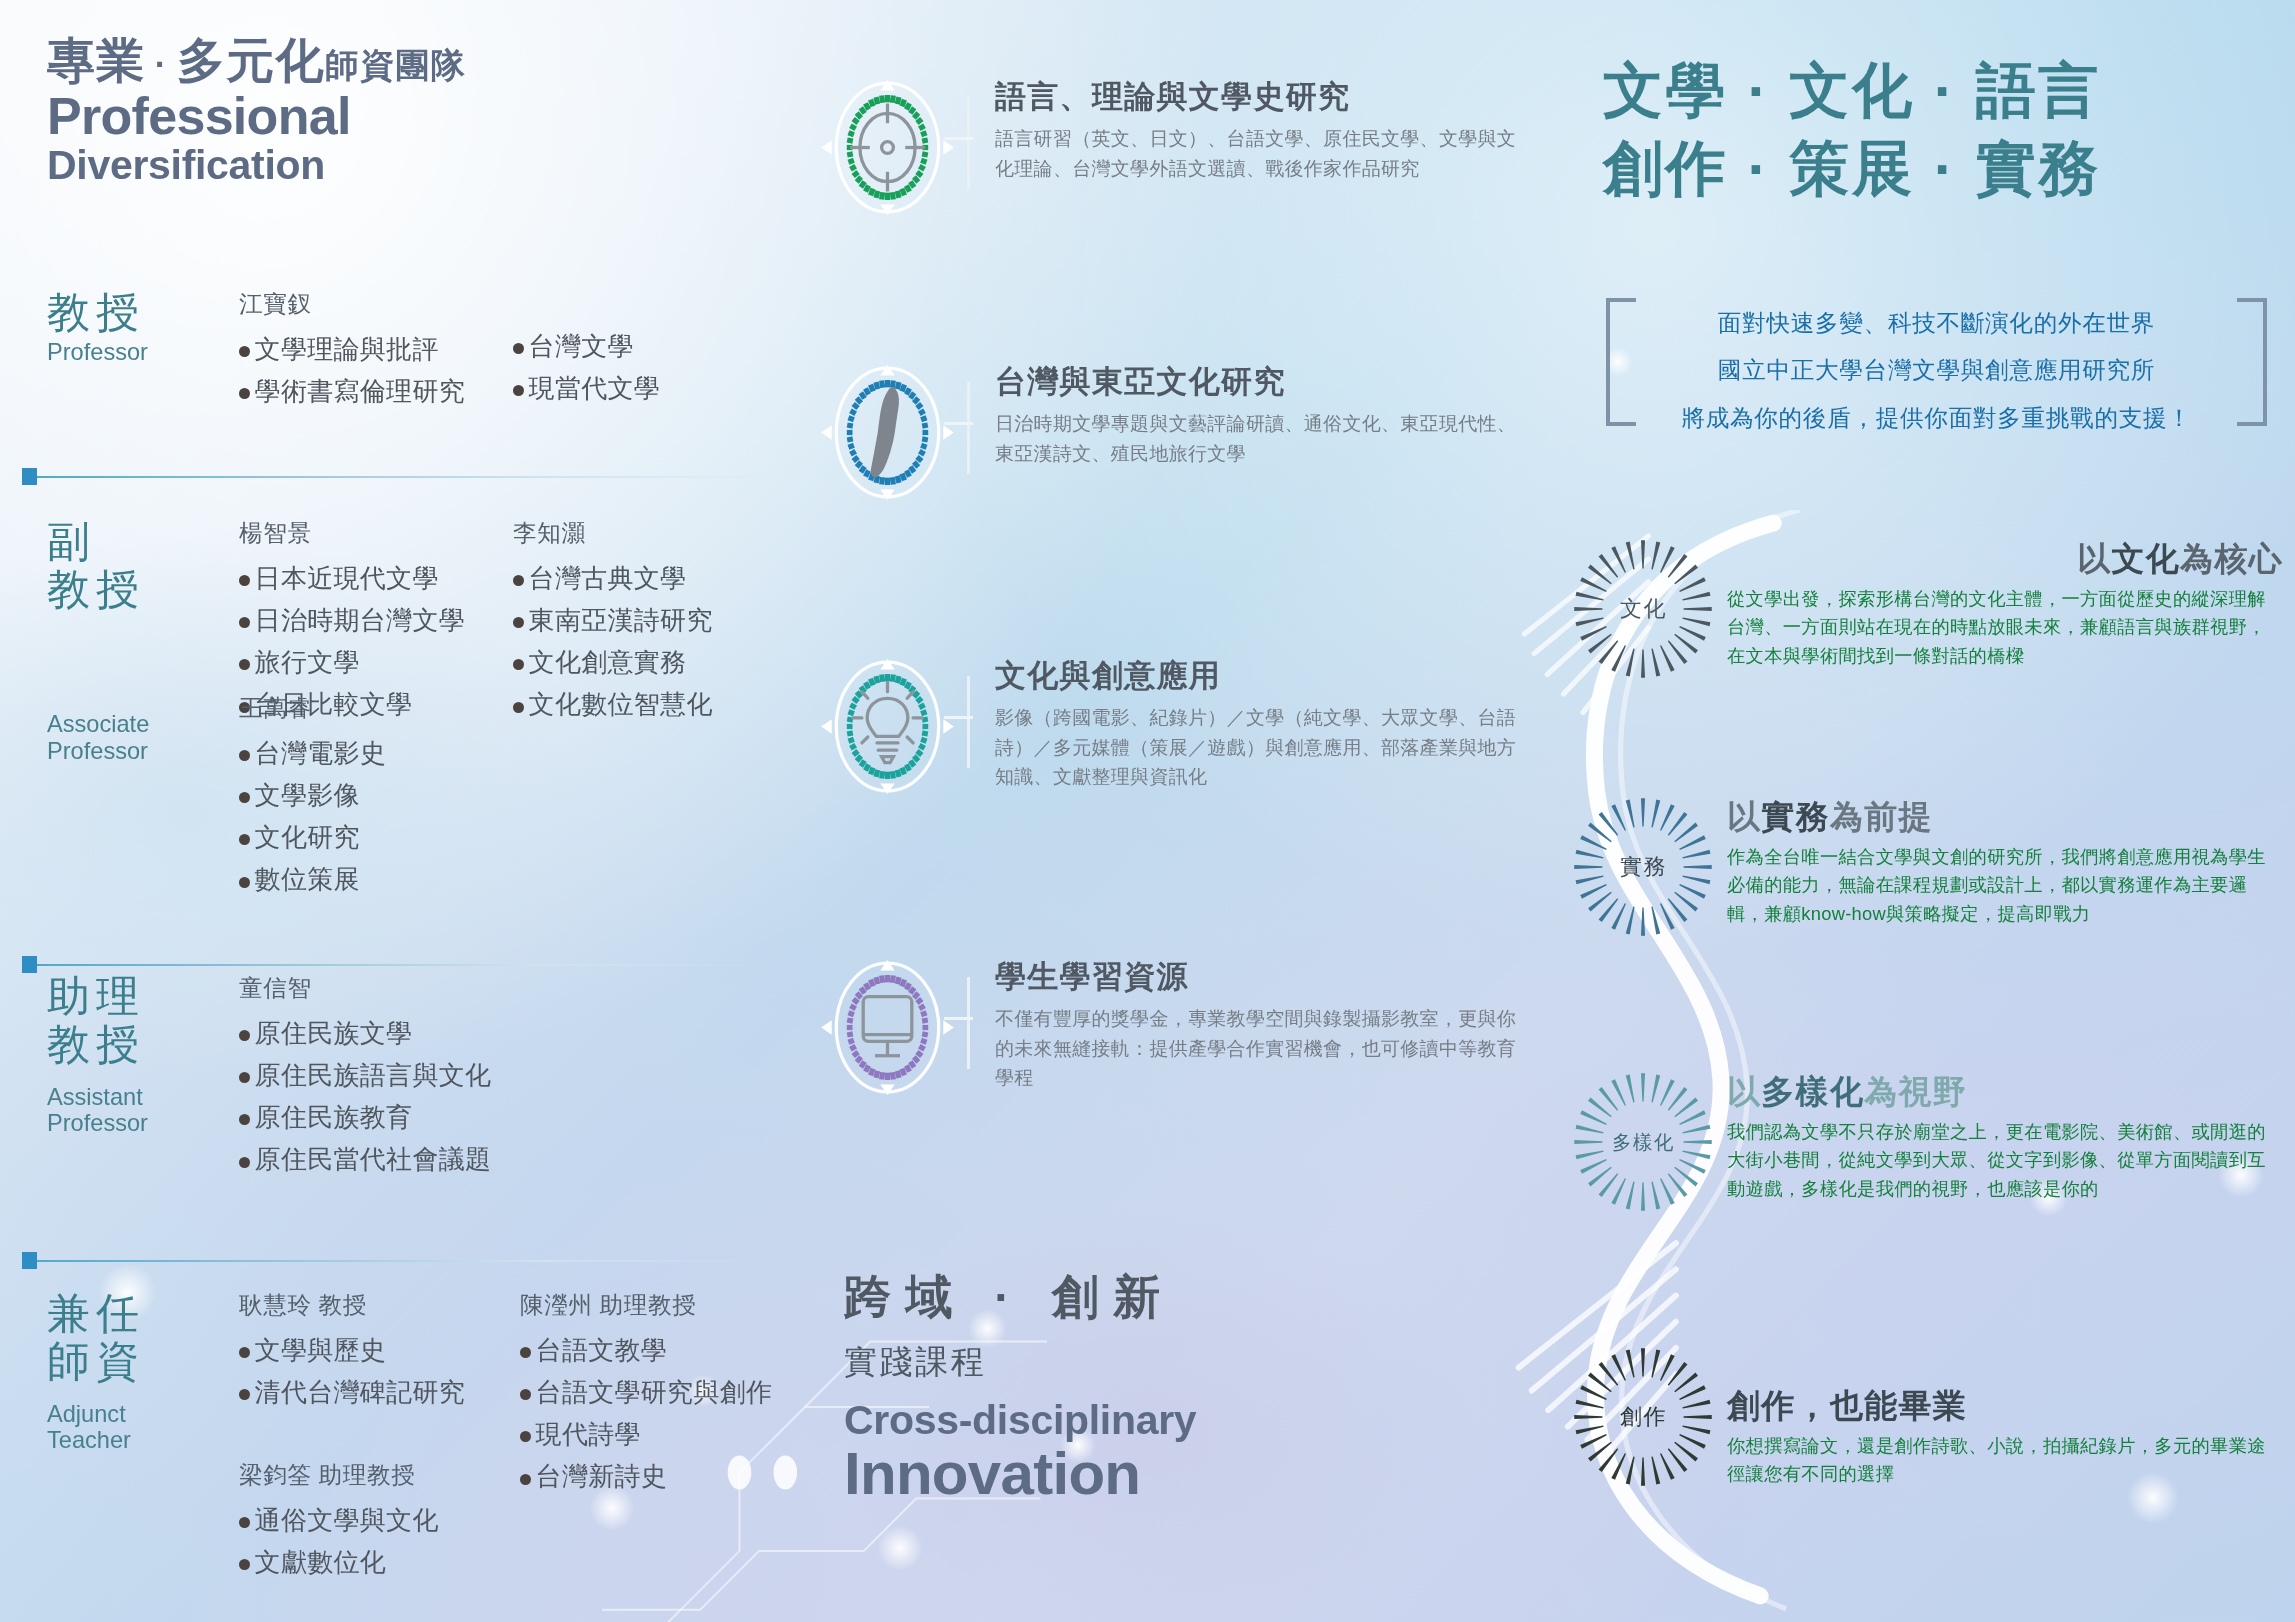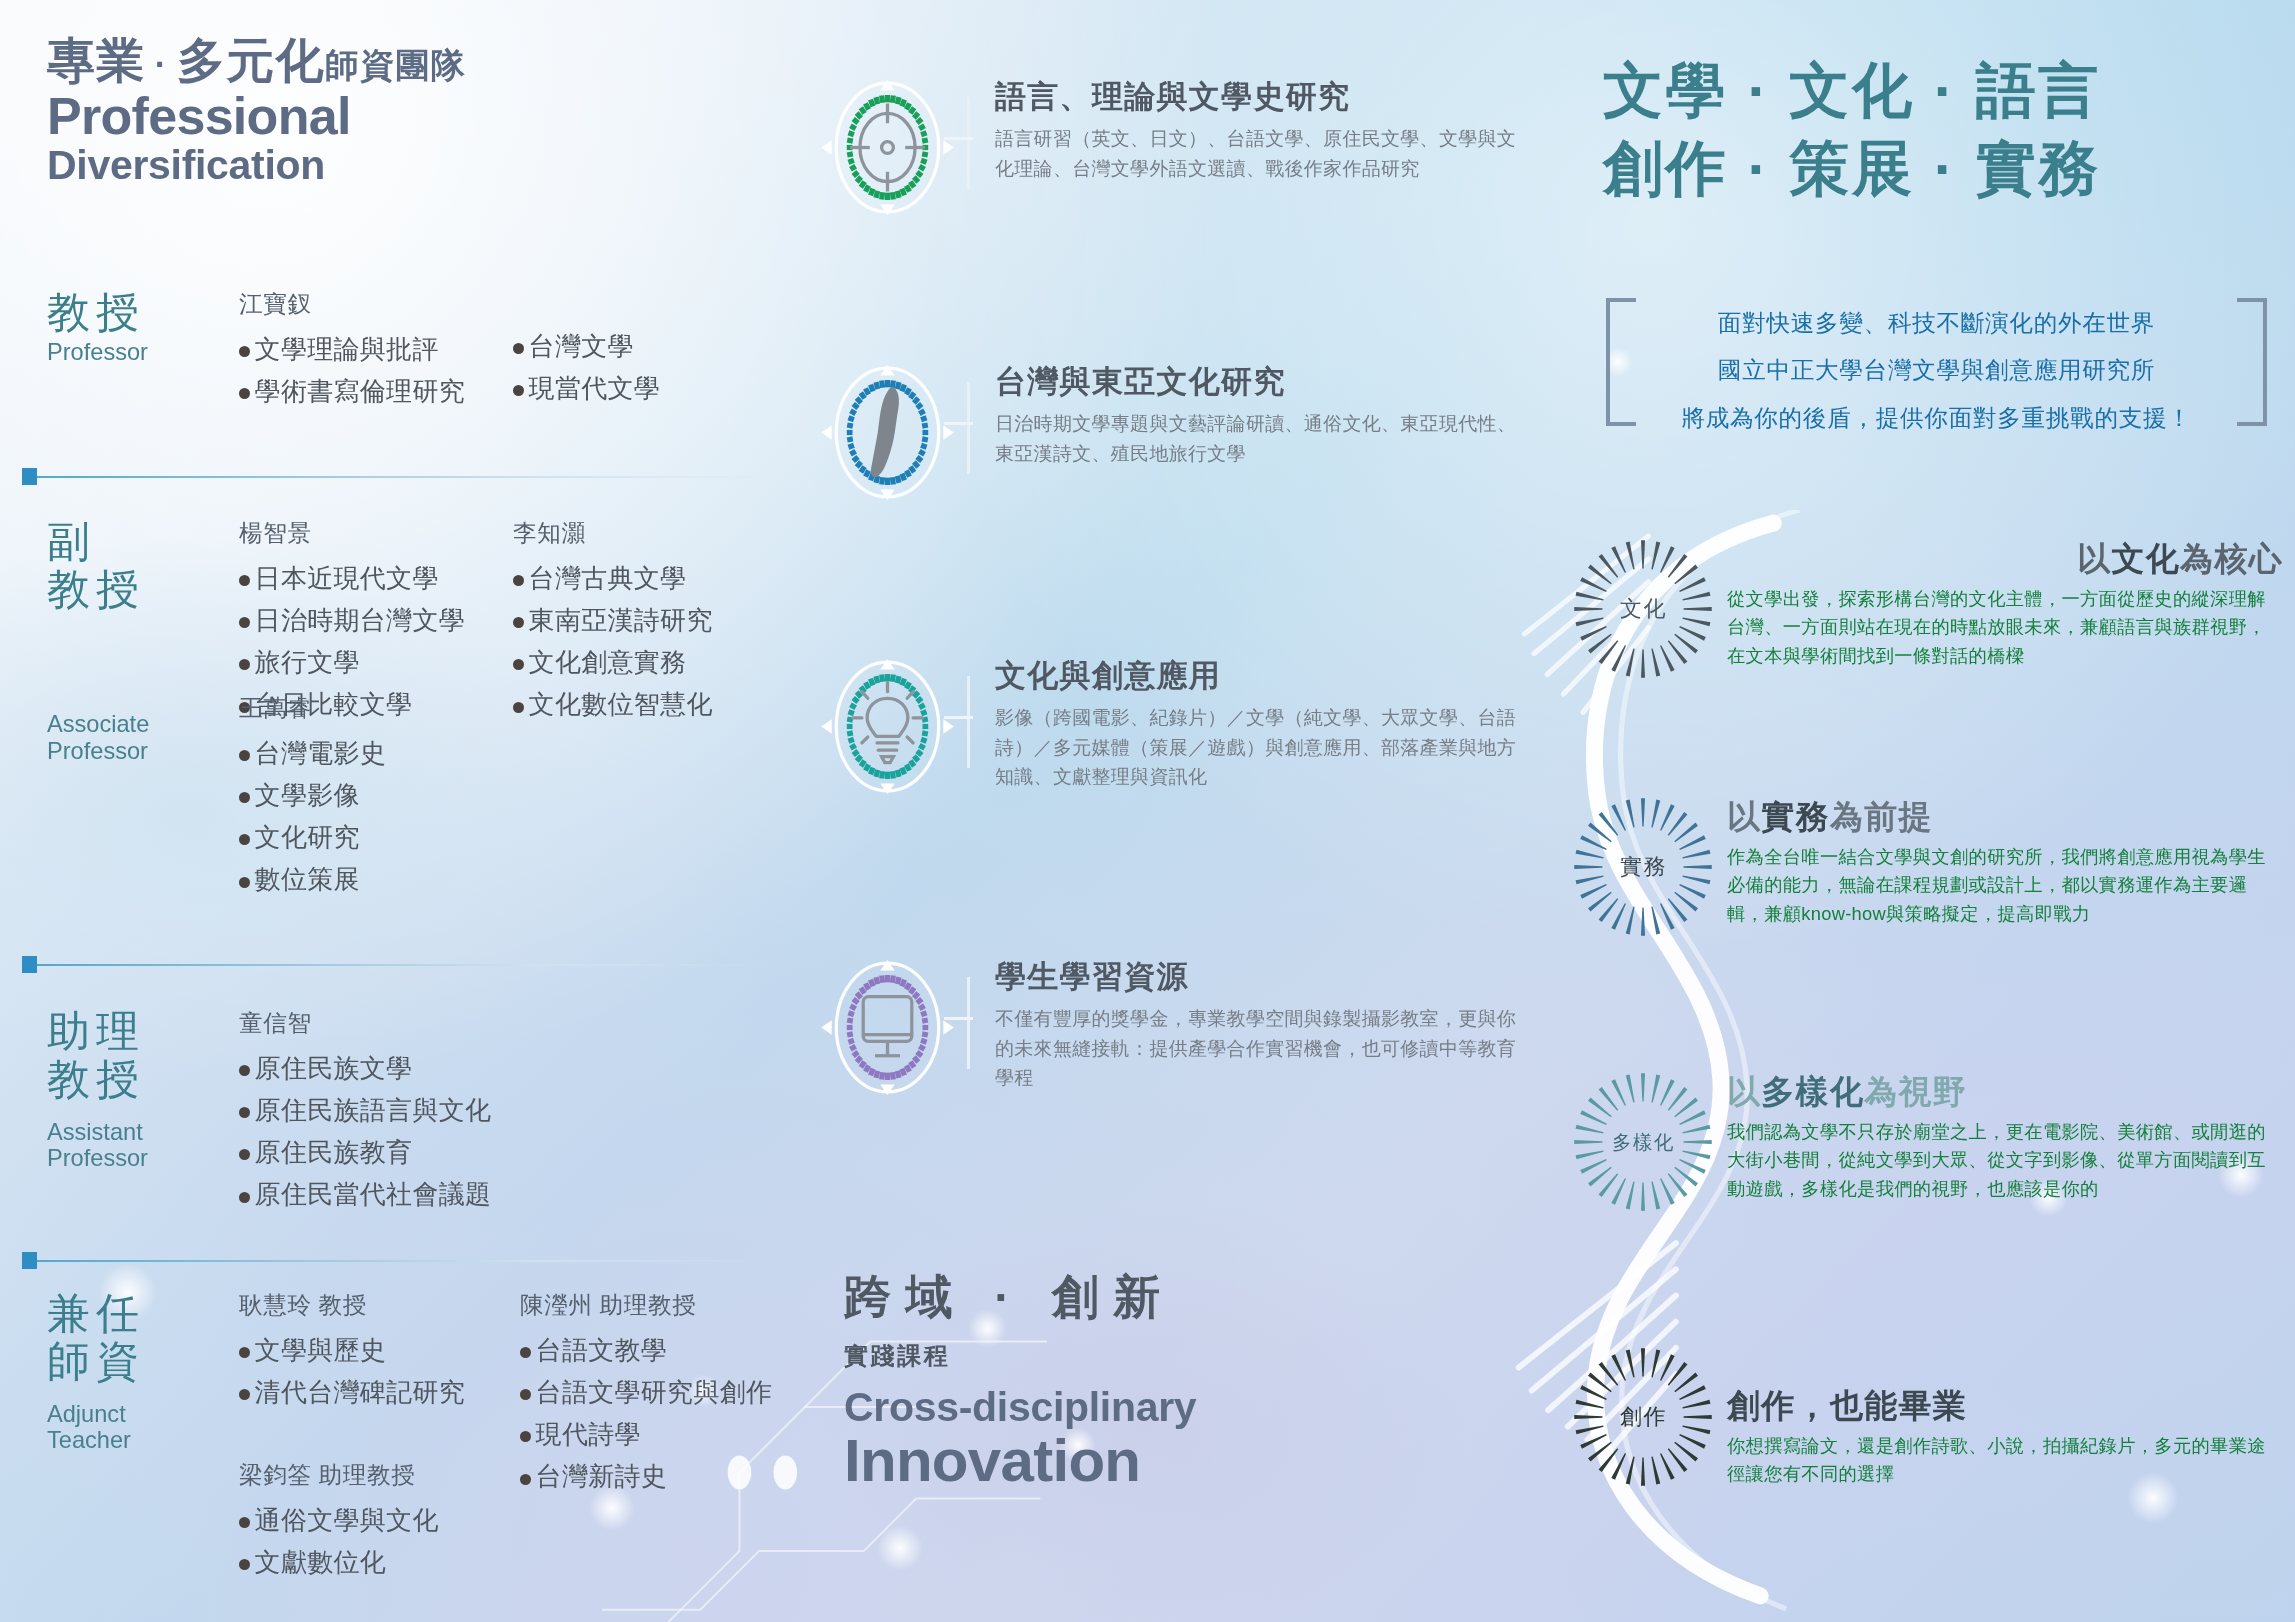--- a/index.html
+++ b/index.html
@@ -59,21 +59,21 @@
   .ficon { position:absolute; left:6.5px; top:0; width:151px; height:151px; }
   .ftext { position:absolute; left:190px; top:3.9px; width:523px; }
   .ftitle { font-size:31px; font-weight:bold; color:#4f5863; letter-spacing:1.3px; margin-bottom:6.5px;}
   .fdesc  { font-size:19px; color:#767d86; line-height:1.55; letter-spacing:0.3px;}
   .fsep { position:absolute; left:162px; top:25px; width:2.6px; height:92px; background:#e9f1f6; }
   .farrow{ position:absolute; left:139px; top:65px; width:29px; height:2.6px; background:#eef4f8;}
 
   
   #cross { position:absolute; left:844px; top:1269px; width:687px; }
   .cr-cjk  { font-size:47px; font-weight:bold; color:#4f5863; letter-spacing:14.4px; line-height:1.2;}
-  .cr-sub  { font-size:24px; font-weight:bold; color:#4f5863; letter-spacing:2.6px; margin-top:14.4px;}
+  .cr-sub  { font-size:33px; font-weight:normal; color:#4f5863; letter-spacing:2.6px; margin-top:14.4px;}
   .cr-en1  { font-size:41px; font-weight:bold; color:#5d6b84; margin-top:11.8px; letter-spacing:-0.3px;}
   .cr-en2  { font-size:60px; font-weight:bold; color:#5d6b84; line-height:1.0; letter-spacing:-0.7px;}
 
   
   #right { position:absolute; left:1557px; top:0; width:738px; height:1623px; }
   #hdr-right { position:absolute; left:46px; top:52px; width:694px; }
   .hr-line { font-size:60px; font-weight:bold; color:#3b7f8c; letter-spacing:2.6px; line-height:1.30; white-space:nowrap;}
 
   #quote { position:absolute; left:49px; top:298px; width:661px; height:131px; }
   .brk { position:absolute; top:0; width:30px; height:128px; border:4.6px solid #7f93a8; }
@@ -205,21 +205,21 @@
       <div class="spec"><span class="bullet"></span><span>文學影像</span></div>
       <div class="spec"><span class="bullet"></span><span>文化研究</span></div>
       <div class="spec"><span class="bullet"></span><span>數位策展</span></div>
     </div>
   </div>
 
   <div class="divider" style="top:964px;">
       <span class="sq"></span>
     </div>
 
-  <div class="rank-block" style="top:1007px;height:249px;">
+  <div class="rank-block" style="top:972px;height:249px;">
     <div class="rank-label">
       <div class="rank-cjk">助理<br>教授</div>
       <div class="rank-en" style="margin-top:15.7px;">Assistant<br>Professor</div>
     </div>
     <div class="person-col" style="left:213px;top:0;width:340px;">
       <div class="person-name">童信智</div>
       <div class="spec"><span class="bullet"></span><span>原住民族文學</span></div>
       <div class="spec"><span class="bullet"></span><span>原住民族語言與文化</span></div>
       <div class="spec"><span class="bullet"></span><span>原住民族教育</span></div>
       <div class="spec"><span class="bullet"></span><span>原住民當代社會議題</span></div>

